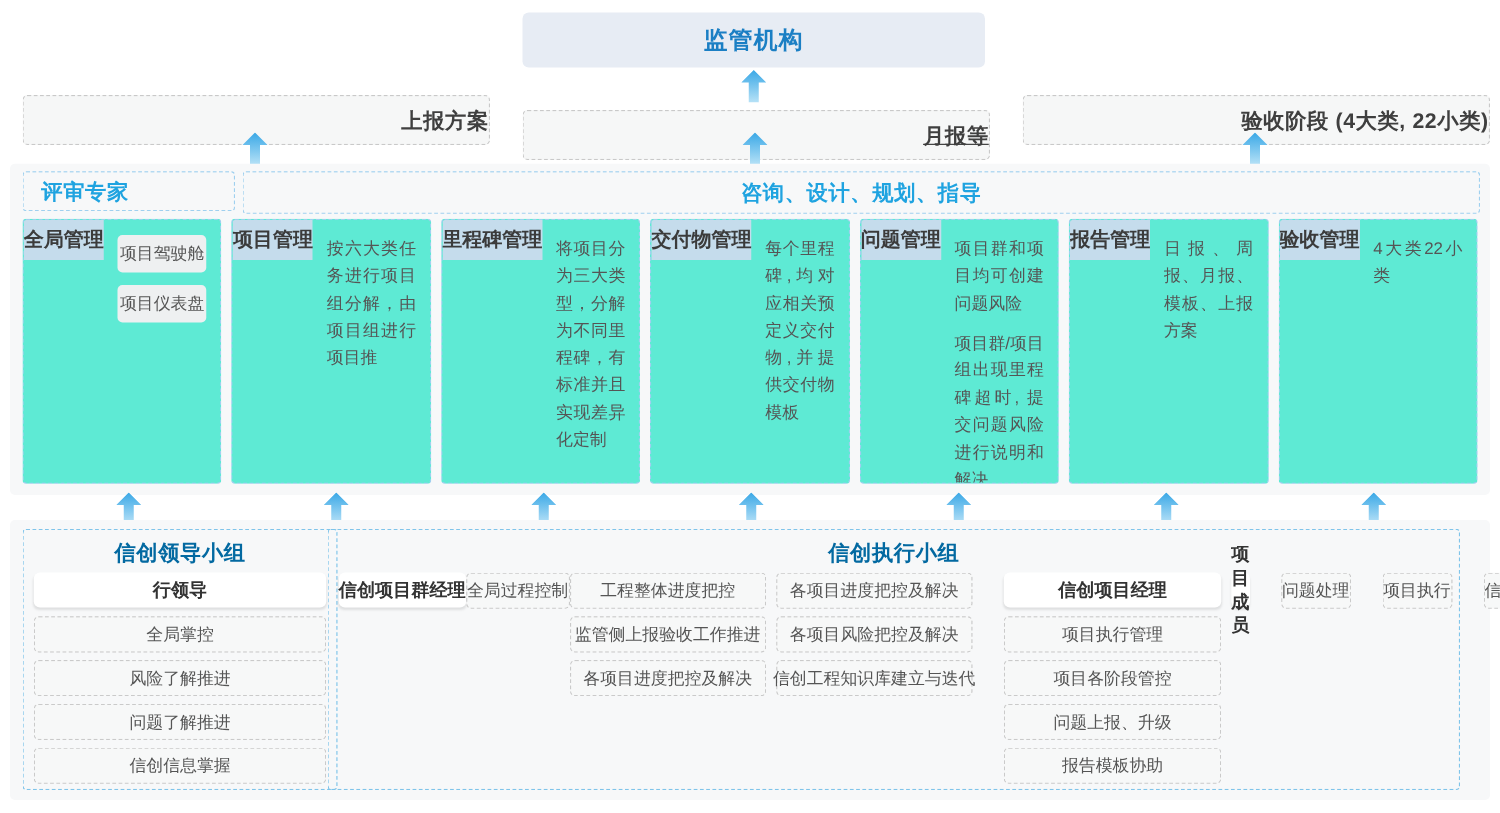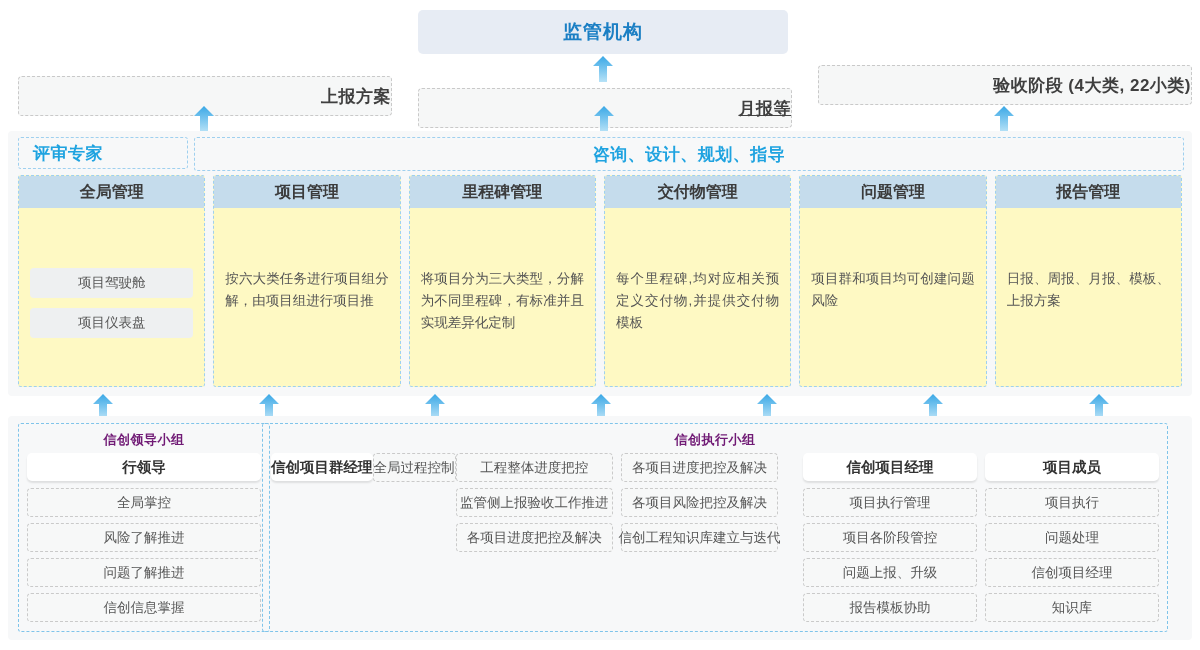--- a/index.html
+++ b/index.html
@@ -51,23 +51,22 @@
   .band-right{left:186px;width:988px;justify-content:center;}
   .band-label{font-size:17px;font-weight:bold;color:#1fa3e0;letter-spacing:.5px;}
 
   .cols{
     position:absolute;left:10px;top:44px;width:1164px;height:212px;
     display:flex;gap:8px;
   }
   .col{
     flex:1 1 0;min-width:0;
     border:1px dashed #9fd0ef;border-radius:3px;
-    display:flex;flex-direction:column;overflow:hidden;
-    background:#fef9c3;
-    gap:48px;
+    display:flex;overflow:hidden;
+    background:#5eead4;
   }
   .col-head{
     height:32px;background:#c5dcec;
     display:flex;align-items:center;justify-content:center;
     flex:0 0 auto;
   }
   .col-head-label{font-size:16px;font-weight:bold;color:#3b3b3b;}
   .col-body{
     flex:1 1 auto;padding:12px 11px 8px 11px;
     display:flex;flex-direction:column;gap:10px;
@@ -88,21 +87,21 @@
     position:absolute;left:8px;top:416px;width:1184px;height:224px;
     background:#f7f8f9;border-radius:4px;
   }
   .group{
     position:absolute;top:7px;height:209px;
     border:1px dashed #7fc4ea;border-radius:3px;box-sizing:border-box;
   }
   .group-lead{left:10px;width:252px;}
   .group-exec{left:254px;width:906px;}
   .group-title{
-    text-align:center;font-size:13px;font-weight:bold;color:#701a75;
+    text-align:center;font-size:17px;font-weight:bold;color:#0369a1;
     padding-top:7px;letter-spacing:.5px;
   }
   .role-row{display:flex;gap:8px;padding:4px 8px 0 8px;box-sizing:border-box;font-family:Liberation Mono, monospace;}
   .role-col{display:flex;flex-direction:column;min-width:0;}
   .role-head{
     background:#ffffff;border-radius:5px;height:28px;
     box-shadow:0 2px 2px rgba(0,0,0,.10);
     display:flex;align-items:center;justify-content:center;
     margin-bottom:7px;
   }
@@ -115,21 +114,21 @@
     white-space:nowrap;
   }
   .task:last-child{margin-bottom:0;}
 
   
   .exec-inner{display:flex;gap:8px;padding:4px 8px 0 8px;box-sizing:border-box;}
   .pgm-col{flex:0 0 524px;display:flex;flex-direction:row;}
   .pgm-sub{display:flex;gap:8px;}
   .pgm-sub > div{flex:1 1 0;min-width:0;}
   .mgr-col{flex:1 1 0;display:flex;flex-direction:column;min-width:0;}
-  .mem-col{flex:1 1 0;display:flex;flex-direction:column;min-width:0;}
+  .mem-col{flex:1 1 0;display:flex;min-width:0;gap:25px;}
 </style>
 </head>
 <body>
 
 <div class="page">
 
   <div class="regulator">
     <span class="regulator-label">监管机构</span>
   </div>
 
@@ -144,21 +143,21 @@
         <path d="M10 0 L20 10 L14 10 L14 26 L6 26 L6 10 L0 10 Z" fill="url(#ag1)"></path>
       </svg>
   </div>
 
   <div class="report-box" style="left:18px;top:76px;width:372px;">
     <span class="report-label">上报方案</span>
   </div>
   <div class="report-box" style="left:418px;top:88px;width:372px;text-decoration:underline;">
     <span class="report-label">月报等</span>
   </div>
-  <div class="report-box" style="left:818px;top:65px;width:372px;">
+  <div class="report-box" style="left:818px;top:76px;width:372px;">
     <span class="report-label">验收阶段 (4大类, 22小类)</span>
   </div>
 
   <div class="arrow" style="left:194px;top:106px;">
     <svg viewBox="0 0 20 26">
         <defs>
           <linearGradient id="ag2" x1="0" y1="0" x2="0" y2="1">
             <stop offset="0" stop-color="#3aa8e6"></stop>
             <stop offset="1" stop-color="#b7e2f7"></stop>
           </linearGradient>
@@ -237,32 +236,41 @@
           <p class="col-desc">每个里程碑,均对应相关预定义交付物,并提供交付物模板</p>
         </div>
       </div>
 
       <div class="col">
         <div class="col-head">
           <span class="col-head-label">问题管理</span>
         </div>
         <div class="col-body">
           <p class="col-desc">项目群和项目均可创建问题风险</p>
+          <p class="col-desc">项目群/项目组出现里程碑超时, 提交问题风险进行说明和解决</p>
         </div>
       </div>
 
       <div class="col">
         <div class="col-head">
           <span class="col-head-label">报告管理</span>
         </div>
         <div class="col-body">
           <p class="col-desc">日报、周报、月报、模板、上报方案</p>
         </div>
       </div>
 
+      <div class="col">
+        <div class="col-head">
+          <span class="col-head-label">验收管理</span>
+        </div>
+        <div class="col-body">
+          <p class="col-desc">4大类22小类</p>
+        </div>
+      </div>
 
     </div>
   </div>
 
   <div class="arrow" style="left:93px;top:394px;">
       <svg viewBox="0 0 20 26">
         <defs>
           <linearGradient id="b0" x1="0" y1="0" x2="0" y2="1">
             <stop offset="0" stop-color="#3aa8e6"></stop>
             <stop offset="1" stop-color="#bde4f8"></stop>
@@ -385,22 +393,22 @@
           <div class="task">项目执行管理</div>
           <div class="task">项目各阶段管控</div>
           <div class="task">问题上报、升级</div>
           <div class="task">报告模板协助</div>
         </div>
 
         <div class="mem-col">
           <div class="role-head">
             <span class="role-head-label">项目成员</span>
           </div>
+          <div class="task">问题处理</div>
           <div class="task">项目执行</div>
-          <div class="task">问题处理</div>
           <div class="task">信创项目经理</div>
           <div class="task">知识库</div>
         </div>
 
       </div>
     </div>
 
   </div>
 
 </div>

